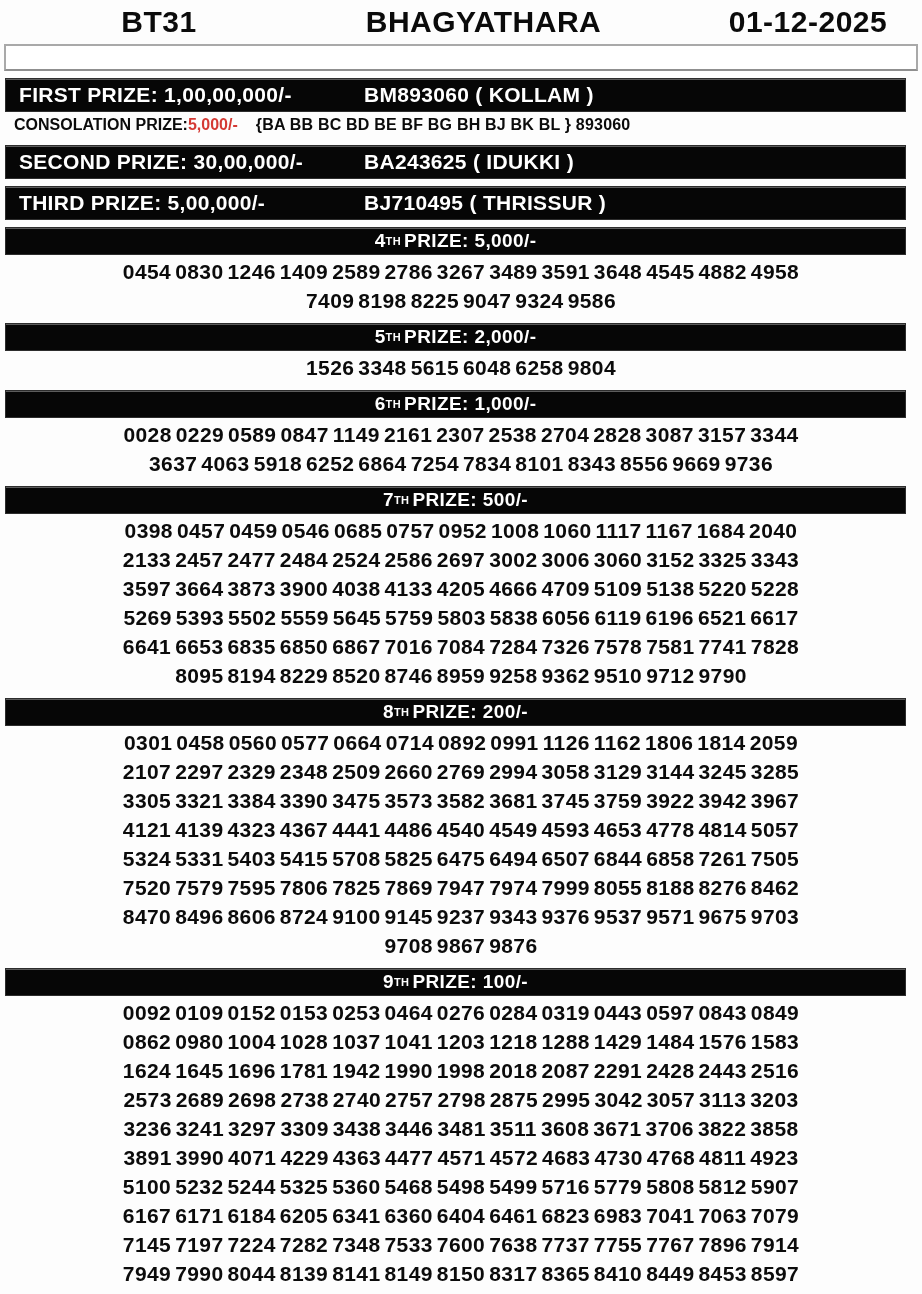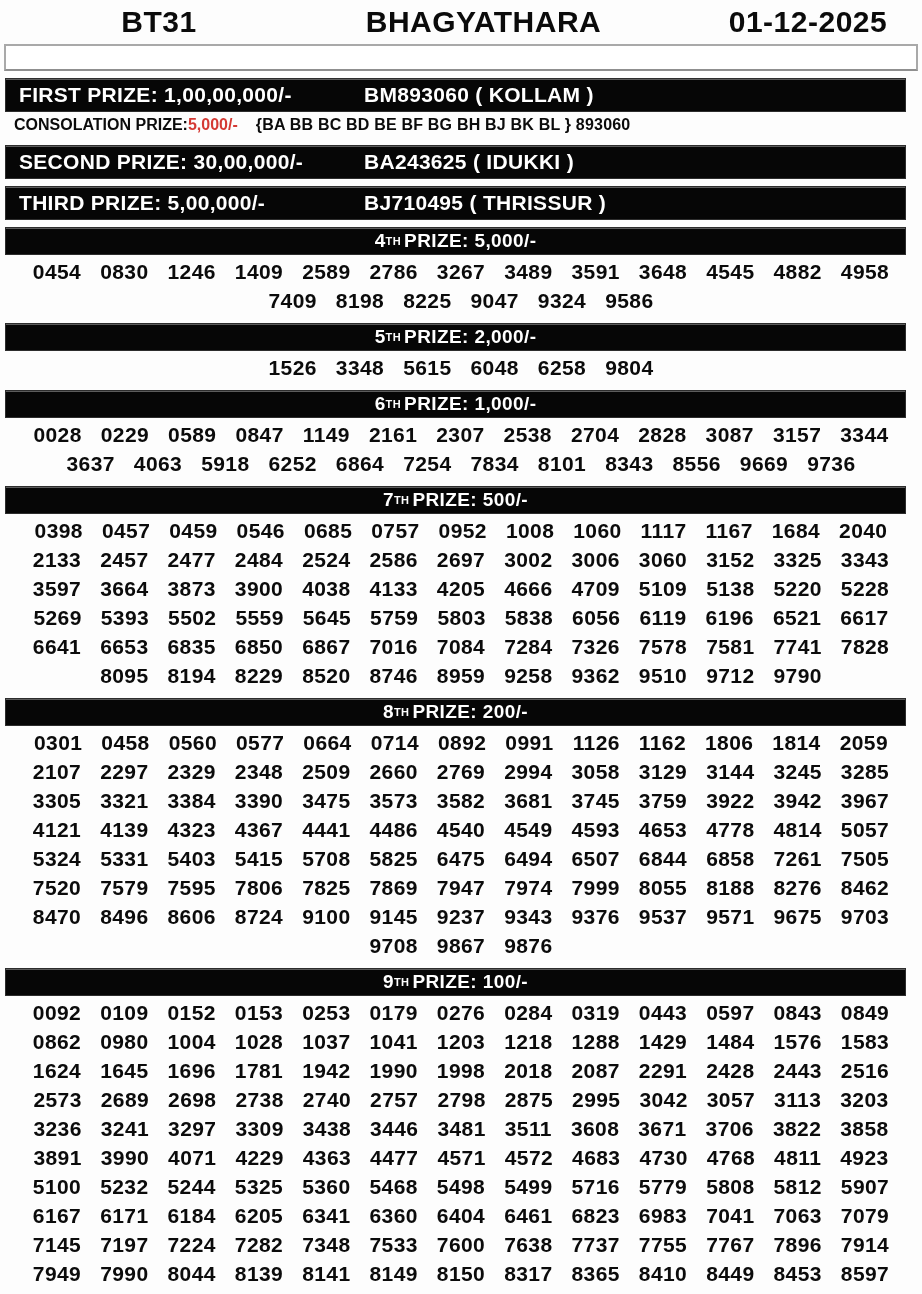--- a/index.html
+++ b/index.html
@@ -95,21 +95,21 @@
     line-height: 0;
     vertical-align: super;
     margin-right: 3px;
   }
 
   
   .rows { padding: 2px 0 1px 0; }
   .num-row {
     display: flex;
     justify-content: center;
-    gap: 19px;
+    gap: 4px;
     line-height: 29px;
   }
   .num {
     font-weight: 700;
     font-size: 21px;
     letter-spacing: 0.4px;
     font-stretch: condensed;
     white-space: nowrap;
   }
 </style>
@@ -457,21 +457,21 @@
           <sup>TH</sup>
           <span> PRIZE: 100/-</span>
         </div>
         <div class="rows">
           <div class="num-row">
             <span class="num">0092</span>
             <span class="num">0109</span>
             <span class="num">0152</span>
             <span class="num">0153</span>
             <span class="num">0253</span>
-            <span class="num">0179</span>
+            <span class="num">0464</span>
             <span class="num">0276</span>
             <span class="num">0284</span>
             <span class="num">0319</span>
             <span class="num">0443</span>
             <span class="num">0597</span>
             <span class="num">0843</span>
             <span class="num">0849</span>
           </div>
           <div class="num-row">
             <span class="num">0862</span>

